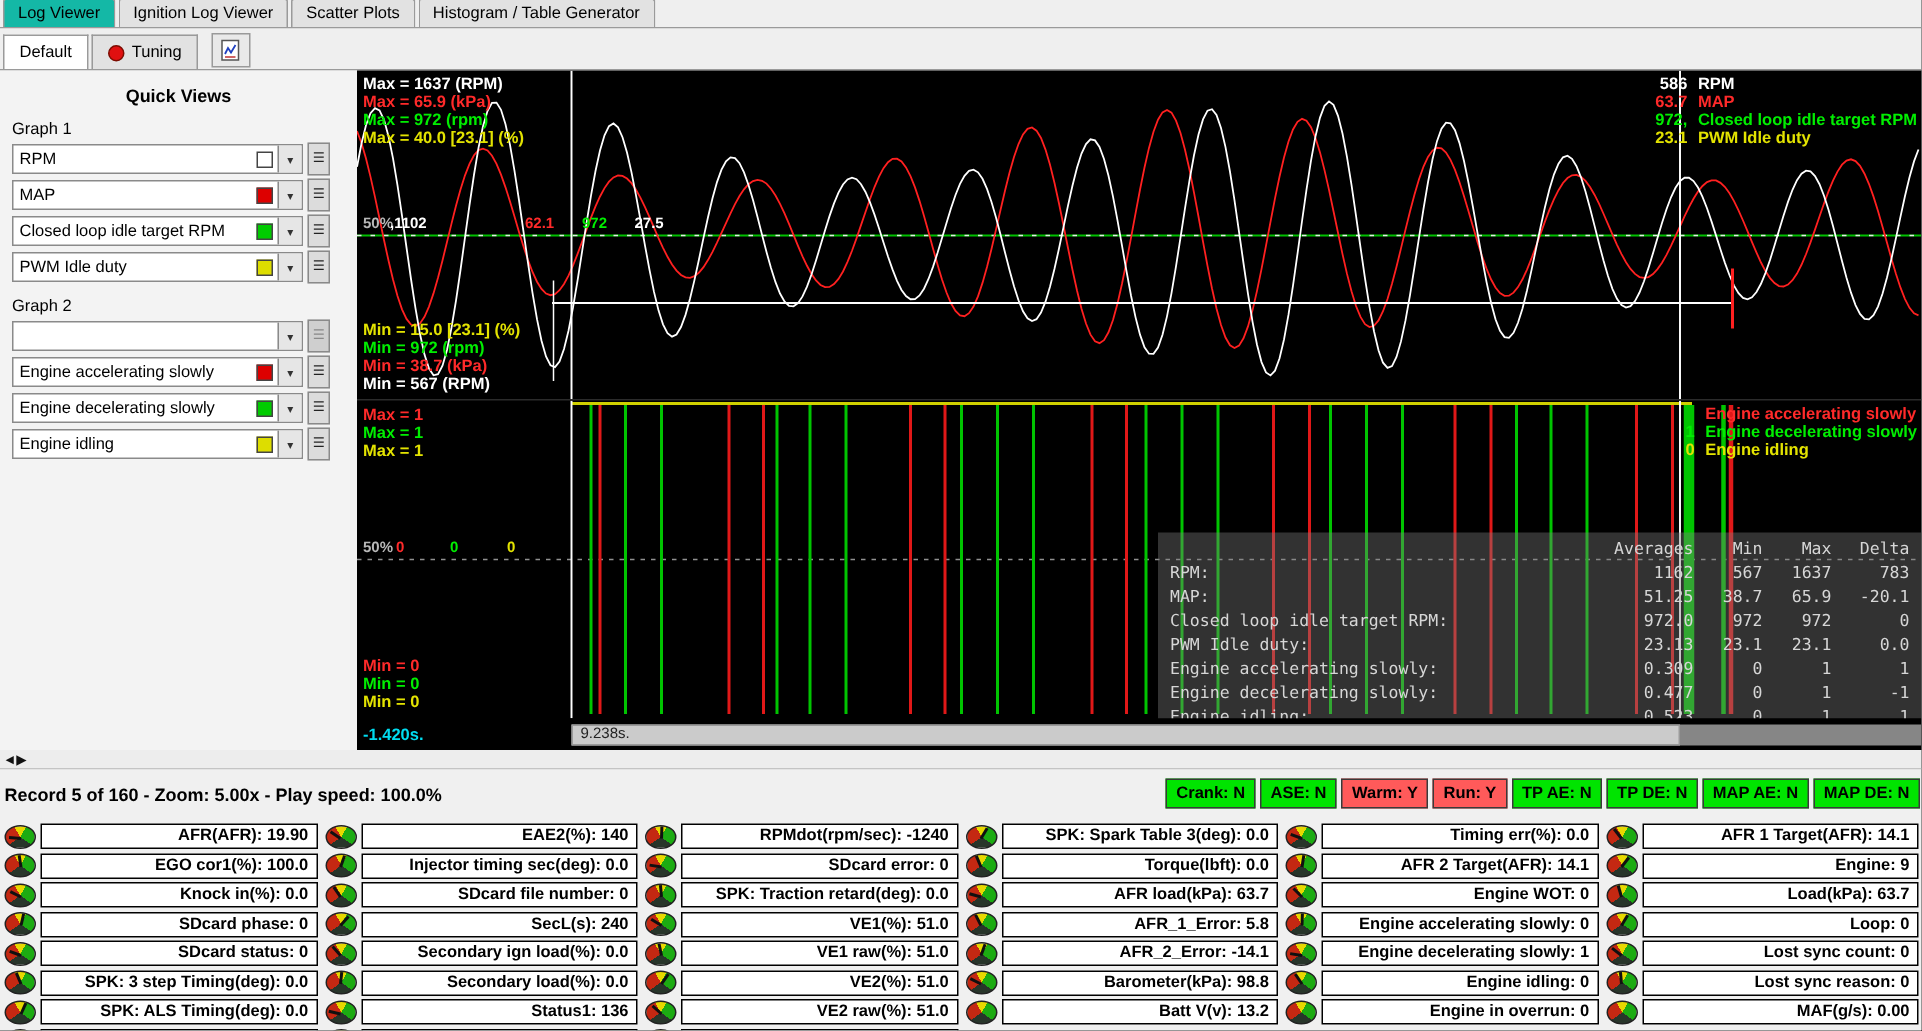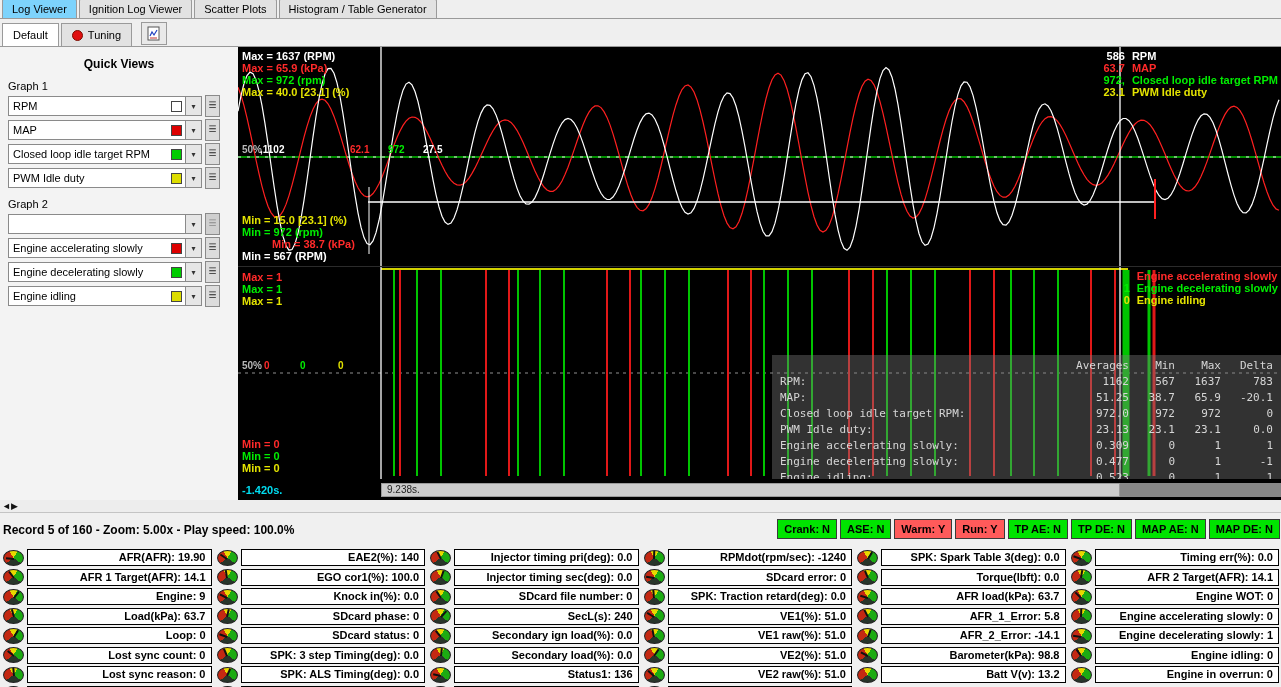--- a/index.html
+++ b/index.html
@@ -5,21 +5,21 @@
   html,body{margin:0;padding:0;}
   body{width:1281px;height:687px;overflow:hidden;background:#f0f0f0;
        font-family:"Liberation Sans",sans-serif;color:#000;}
 
   
   .tabbar{height:18px;background:#efefef;border-bottom:1px solid #9a9a9a;
           display:flex;align-items:flex-end;padding-left:2px;}
   .tab{font-size:11px;height:14px;line-height:14px;padding:2px 9px;
        border:1px solid #9a9a9a;border-bottom:none;background:#e2e2e2;
        margin-right:2px;border-radius:2px 2px 0 0;white-space:nowrap;}
-  .tab.sel{background:#7dd3fc;}
+  .tab.sel{background:#14b8a6;}
   .subtabbar{height:27px;background:#efefef;border-bottom:1px solid #9a9a9a;
              display:flex;align-items:flex-end;padding-left:2px;}
   .subtab{font-size:11px;height:16px;line-height:16px;padding:3px 10px;
           border:1px solid #9a9a9a;border-bottom:none;background:#e2e2e2;
           margin-right:2px;display:flex;align-items:center;gap:5px;}
   .subtab.sel{background:#ffffff;}
   .red-dot{width:9px;height:9px;border-radius:50%;background:#e01010;
            border:1px solid #7c0c00;display:inline-block;}
   .toolbtn{width:24px;height:21px;border:1px solid #9a9a9a;background:#e9e9e9;
            margin-left:7px;margin-bottom:1px;display:flex;align-items:center;justify-content:center;}
@@ -207,21 +207,21 @@
         </svg>
       <div class="ov stack" id="g1-max">
           <div style="color: rgb(255, 255, 255);">Max = 1637 (RPM)</div>
           <div style="color: rgb(255, 42, 42);">Max = 65.9 (kPa)</div>
           <div style="color: rgb(0, 238, 0);">Max = 972 (rpm)</div>
           <div style="color: rgb(227, 227, 0);">Max = 40.0 [23.1] (%)</div>
         </div>
       <div class="ov stack" id="g1-min">
           <div style="color: rgb(227, 227, 0);">Min = 15.0 [23.1] (%)</div>
           <div style="color: rgb(0, 238, 0);">Min = 972 (rpm)</div>
-          <div style="color: rgb(255, 42, 42); margin-left: 30px;">Min = 38.7 (kPa)</div>
+          <div style="color: rgb(255, 42, 42);">Min = 38.7 (kPa)</div>
           <div style="color: rgb(255, 255, 255);">Min = 567 (RPM)</div>
         </div>
       <div class="readouts" id="g1-readouts">
           <span class="ro-val" style="color: rgb(255, 255, 255);">586</span>
           <span class="ro-name" style="color: rgb(255, 255, 255);">RPM</span>
           <span class="ro-val" style="color: rgb(255, 42, 42);">63.7</span>
           <span class="ro-name" style="color: rgb(255, 42, 42);">MAP</span>
           <span class="ro-val" style="color: rgb(0, 238, 0);">972,</span>
           <span class="ro-name" style="color: rgb(0, 238, 0);">Closed loop idle target RPM</span>
           <span class="ro-val" style="color: rgb(227, 227, 0);">23.1</span>
@@ -395,26 +395,20 @@
       <div class="glabel">AFR(AFR): 19.90</div>
     </div>
     <div class="gcell">
       <div class="gicon">
         <span class="gneedle" style="transform: rotate(-146deg);"></span>
       </div>
       <div class="glabel">EAE2(%): 140</div>
     </div>
     <div class="gcell">
       <div class="gicon">
-        <span class="gneedle" style="transform: rotate(-117deg);"></span>
-      </div>
-      <div class="glabel">Injector timing pri(deg): 0.0</div>
-    </div>
-    <div class="gcell">
-      <div class="gicon">
         <span class="gneedle" style="transform: rotate(-88deg);"></span>
       </div>
       <div class="glabel">RPMdot(rpm/sec): -1240</div>
     </div>
     <div class="gcell">
       <div class="gicon">
         <span class="gneedle" style="transform: rotate(-59deg);"></span>
       </div>
       <div class="glabel">SPK: Spark Table 3(deg): 0.0</div>
     </div>

